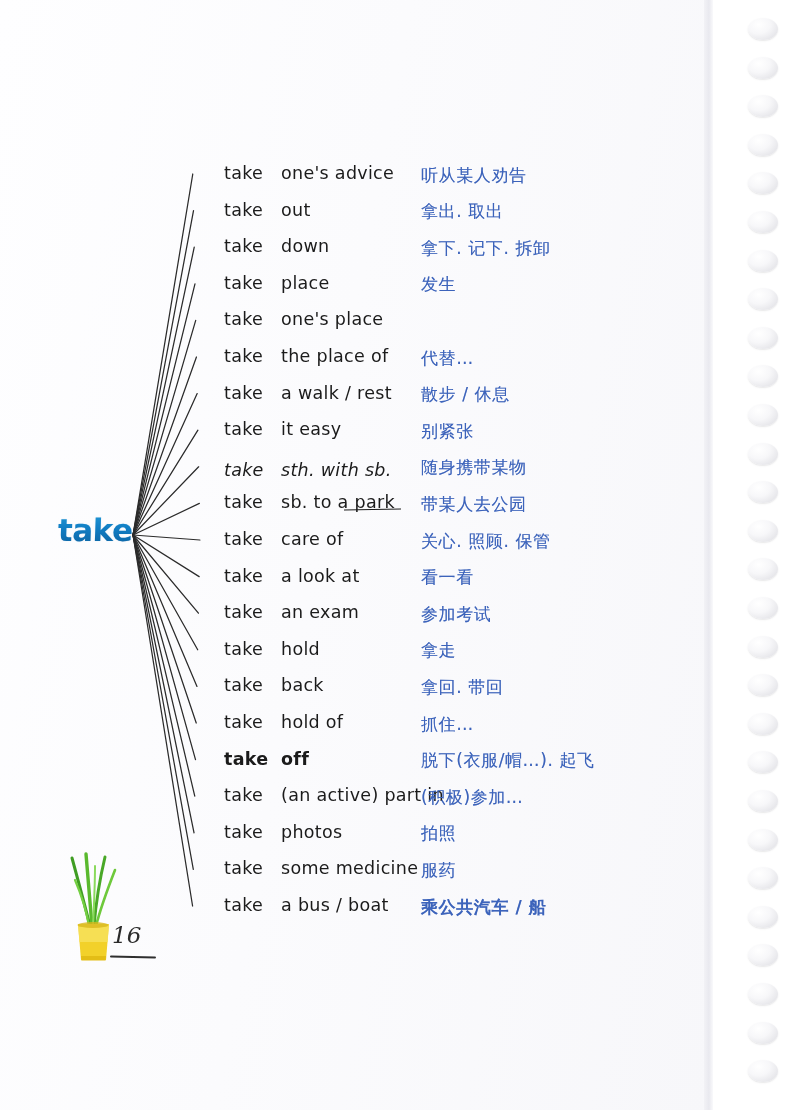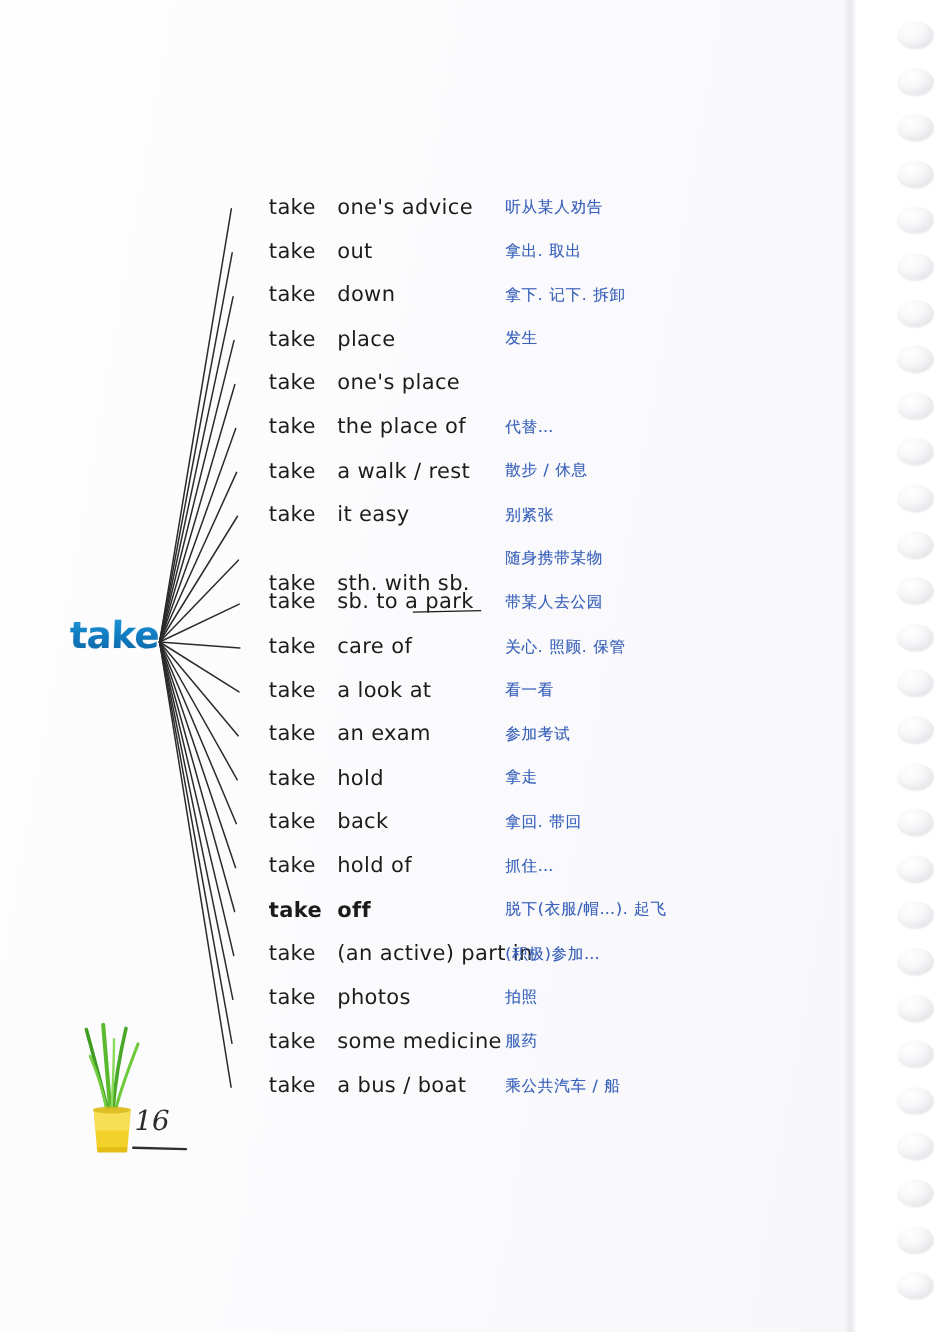--- a/index.html
+++ b/index.html
@@ -105,21 +105,21 @@
     left: 55%; right: -6px;
     bottom: 2px;
     height: 1.2px;
     background: #1b1b1b;
     transform: rotate(-1.2deg);
   }
   .cn {
     position: absolute;
     left: 421px;
     font-family: "DejaVu Sans", sans-serif;
-    font-size: 13px;
+    font-size: 17px;
     color: #3c63bb;
     letter-spacing: 0.6px;
     white-space: nowrap;
     text-shadow: 0 0 0.6px rgba(60,99,187,0.45);
   }
 
   
   .plant {
     position: absolute;
     left: 64px;
@@ -194,21 +194,21 @@
       <div class="cn" style="top: 236.7px;">拿下. 记下. 拆卸</div>
       <div class="row" style="top: 272.8px;"><span class="verb">take</span><span class="phrase">place</span></div>
       <div class="cn" style="top: 273.3px;">发生</div>
       <div class="row" style="top: 309.4px;"><span class="verb">take</span><span class="phrase">one's place</span></div>
       <div class="row" style="top: 346px;"><span class="verb">take</span><span class="phrase">the place of</span></div>
       <div class="cn" style="top: 346.5px;">代替…</div>
       <div class="row" style="top: 382.6px;"><span class="verb">take</span><span class="phrase">a walk / rest</span></div>
       <div class="cn" style="top: 383.1px;">散步 / 休息</div>
       <div class="row" style="top: 419.2px;"><span class="verb">take</span><span class="phrase">it easy</span></div>
       <div class="cn" style="top: 419.7px;">别紧张</div>
-      <div class="row" style="top: 477px;"><span class="verb">take</span><span class="phrase">sth. with sb.</span></div>
+      <div class="row" style="top: 460px; font-style: italic;"><span class="verb">take</span><span class="phrase">sth. with sb.</span></div>
       <div class="cn" style="top: 456.3px;">随身携带某物</div>
       <div class="row" style="top: 492.4px;"><span class="verb">take</span><span class="phrase strike-tail">sb. to a park</span></div>
       <div class="cn" style="top: 492.9px;">带某人去公园</div>
       <div class="row" style="top: 529px;"><span class="verb">take</span><span class="phrase">care of</span></div>
       <div class="cn" style="top: 529.5px;">关心. 照顾. 保管</div>
       <div class="row" style="top: 565.6px;"><span class="verb">take</span><span class="phrase">a look at</span></div>
       <div class="cn" style="top: 566.1px;">看一看</div>
       <div class="row" style="top: 602.2px;"><span class="verb">take</span><span class="phrase">an exam</span></div>
       <div class="cn" style="top: 602.7px;">参加考试</div>
       <div class="row" style="top: 638.8px;"><span class="verb">take</span><span class="phrase">hold</span></div>
@@ -219,21 +219,21 @@
       <div class="cn" style="top: 712.5px;">抓住…</div>
       <div class="row" style="top: 748.6px; font-weight: bold;"><span class="verb">take</span><span class="phrase">off</span></div>
       <div class="cn" style="top: 749.1px;">脱下(衣服/帽…). 起飞</div>
       <div class="row" style="top: 785.2px;"><span class="verb">take</span><span class="phrase">(an active) part in</span></div>
       <div class="cn" style="top: 785.7px;">(积极)参加…</div>
       <div class="row" style="top: 821.8px;"><span class="verb">take</span><span class="phrase">photos</span></div>
       <div class="cn" style="top: 822.3px;">拍照</div>
       <div class="row" style="top: 858.4px;"><span class="verb">take</span><span class="phrase">some medicine</span></div>
       <div class="cn" style="top: 858.9px; text-align: right;">服药</div>
       <div class="row" style="top: 895px;"><span class="verb">take</span><span class="phrase">a bus / boat</span></div>
-      <div class="cn" style="top: 895.5px;">乘公共汽车 / 船</div>
+      <div class="cn" style="top: 895.5px; font-weight: bold;">乘公共汽车 / 船</div>
     </div>
 
   <svg class="plant" viewBox="0 0 58 112">
     <g stroke-linecap="round" fill="none">
       <path d="M26 74 C20 50 14 28 8 6" stroke="#3f9d23" stroke-width="3"></path>
       <path d="M28 74 C26 48 24 24 22 2" stroke="#5ab92e" stroke-width="3.4"></path>
       <path d="M30 74 C32 50 36 26 41 5" stroke="#49a827" stroke-width="3"></path>
       <path d="M32 74 C37 54 44 36 51 18" stroke="#6ec93b" stroke-width="2.6"></path>
       <path d="M25 74 C22 56 17 42 11 28" stroke="#74cf42" stroke-width="2.2"></path>
       <path d="M29 74 C30 54 31 34 31 14" stroke="#8ada5c" stroke-width="2"></path>

